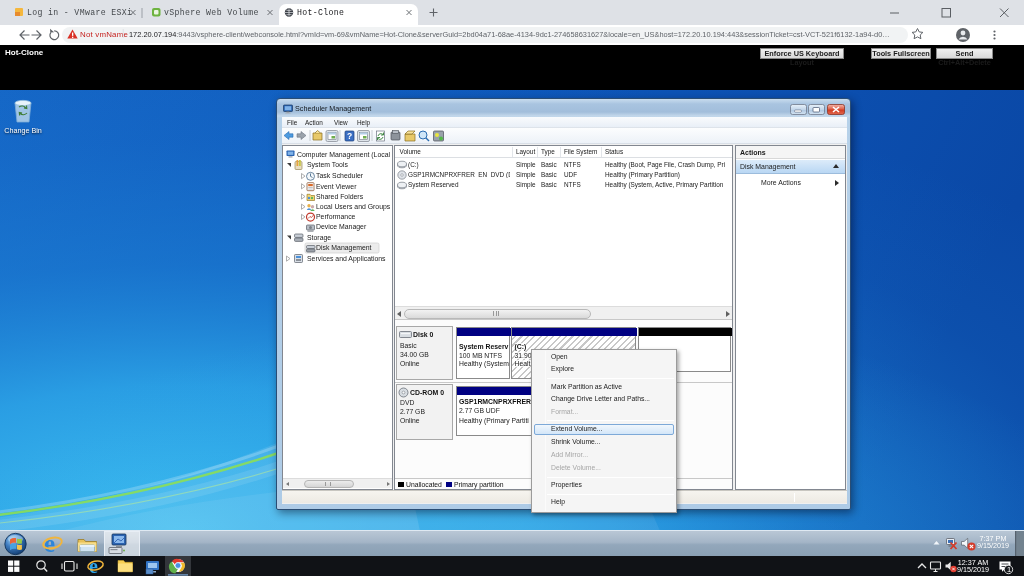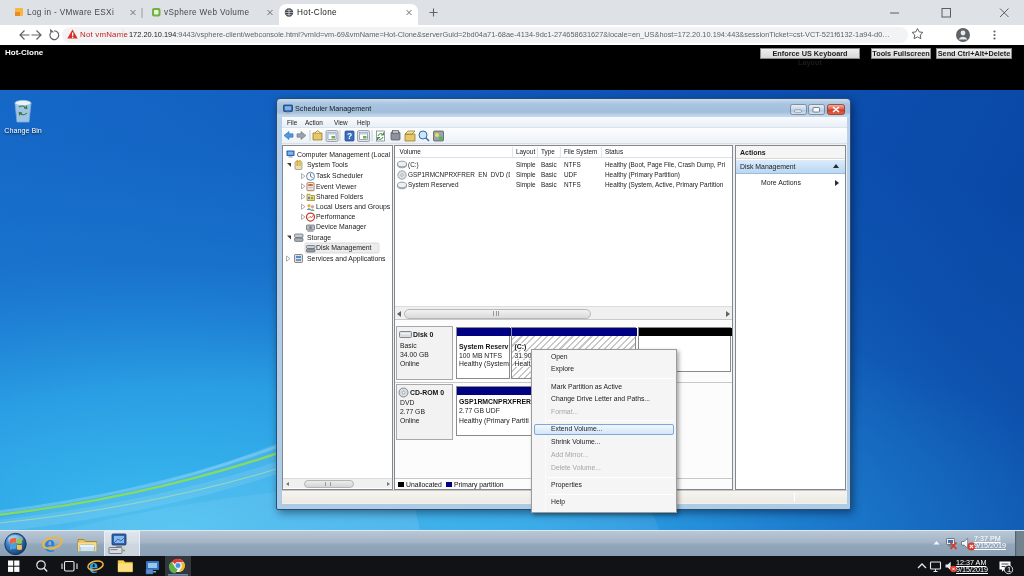--- a/index.html
+++ b/index.html
@@ -2,35 +2,35 @@
 <html><head>
 <meta charset="utf-8">
 <style>
 * { margin:0; padding:0; box-sizing:border-box; }
 html,body { width:1024px; height:576px; overflow:hidden; background:#000; }
 body { font-family:"Liberation Sans", sans-serif; position:relative; }
 .abs { position:absolute; }
 svg.abs { transform:translateZ(0); }
 
 #tabstrip { left:0; top:0; width:1024px; height:25px; background:#dee1e6; }
-.tabtext { font-size:8.2px; letter-spacing:0.35px; color:#45494d; white-space:nowrap; }
+.tabtext { font-size:8.2px; letter-spacing:0.35px; color:#45494d; white-space:nowrap;font-family:Liberation Mono, monospace; }
 #tab3 { left:279px; top:4px; width:139px; height:21px; background:#fff; border-radius:7px 7px 0 0; }
 
 #ctoolbar { left:0; top:25px; width:1024px; height:20px; background:#fff; }
 #urlpill { left:62px; top:26.5px; width:846px; height:16px; background:#f1f3f4; border-radius:8px; }
 
 #blackbar { left:0; top:45px; width:1024px; height:45px; background:#000; }
 .conbtn { position:absolute; top:47.5px; height:11.5px; background:linear-gradient(#efefef,#d9d9d9); border:1px solid #8a8a8a; color:#1b1b1b; font-size:7.3px; font-weight:bold; text-align:center; line-height:9.5px; }
 
 #desktop { left:0; top:90px; width:1024px; height:441px; overflow:hidden; }
 
 #vmtb { left:0; top:530px; width:1024px; height:26px; background:linear-gradient(#b9c7d5,#a4b5c7 45%,#93a7bb 55%,#8aa0b4); border-top:1px solid #dfe9f2; }
 
 #hosttb { left:0; top:556px; width:1024px; height:20px; background:#101216; }
-.trayclock { color:#fff; font-size:7.2px; text-align:left; line-height:7.6px; transform:translateZ(0);text-decoration:underline; }
+.trayclock { color:#fff; font-size:7.2px; text-align:center; line-height:7.6px; transform:translateZ(0); }
 
 #cmwin { left:276px; top:98px; width:575px; height:412px; background:linear-gradient(180deg,#c8dcee 0px,#a9c4e0 5px,#a2bedb 13px,#c4d8eb 17px,#b6d1e9 19px,#aecbe6 100%); border:1px solid #2a4d74; border-radius:4px 4px 2px 2px; box-shadow:2px 3px 8px rgba(0,0,20,0.45); }
 #cmclient { left:5px; top:18px; width:565px; height:387px; background:#f0f0f0; }
 .panel { position:absolute; background:#fff; border:1px solid #828790; }
 .treeitem { position:absolute; font-size:6.9px; color:#1a1a1a; white-space:nowrap; }
 .mitem { position:absolute; font-size:6.4px; color:#1a1a1a; white-space:nowrap; }
 
 #ctx { left:531px; top:349px; width:146px; height:164px; background:#f5f5f5; border:1px solid #9b9b9b; box-shadow:2px 2px 4px rgba(0,0,0,0.35); }
 .ci { position:absolute; left:19px; font-size:6.8px; color:#1c1c1c; white-space:nowrap; }
 .cid { color:#a6a6a6; }
@@ -85,27 +85,27 @@
   <circle cx="963" cy="10" r="7" fill="#5f6368"></circle>
   <circle cx="963" cy="8" r="2.4" fill="#e8eaed"></circle>
   <path d="M958.5 14.5 a5 5 0 0 1 9 0 z" fill="#e8eaed"></path>
 
   <circle cx="994.5" cy="6.5" r="1.1" fill="#5f6368"></circle>
   <circle cx="994.5" cy="10" r="1.1" fill="#5f6368"></circle>
   <circle cx="994.5" cy="13.5" r="1.1" fill="#5f6368"></circle>
 </svg>
 <div class="abs" style="left:80px; top:29.5px; font-size:7.9px; color:#c5221f; letter-spacing:0.2px;">Not vmName</div>
 <div class="abs" style="left:122px; top:28px; font-size:9px; color:#dadce0;">|</div>
-<div class="abs" style="left:129px; top:30px; font-size:7.4px; color:#5f6368; width:777px; overflow:hidden; white-space:nowrap;"><span style="color:#202124;">172.20.10.194</span>:9443/vsphere-client/webconsole.html?vmId=vm-69&amp;vmName=Hot-Clone&amp;serverGuid=2bd04a71-68ae-4134-9dc1-274658631627&amp;locale=en_US&amp;host=172.20.10.194:443&amp;sessionTicket=cst-VCT-521f6132-1a94-d0…</div>
+<div class="abs" style="left:129px; top:30px; font-size:7.4px; color:#5f6368; width:777px; overflow:hidden; white-space:nowrap;"><span style="color:#202124;">172.20.07.194</span>:9443/vsphere-client/webconsole.html?vmId=vm-69&amp;vmName=Hot-Clone&amp;serverGuid=2bd04a71-68ae-4134-9dc1-274658631627&amp;locale=en_US&amp;host=172.20.10.194:443&amp;sessionTicket=cst-VCT-521f6132-1a94-d0…</div>
 
 <div class="abs" id="blackbar"></div>
 <div class="abs" style="left:5px; top:48px; font-size:8px; font-weight:bold; color:#fff;">Hot-Clone</div>
-<div class="conbtn" style="left:760px; width:100px;">Enforce US Keyboard Layout</div>
+<div class="conbtn" style="left:760px; width:84px;">Enforce US Keyboard Layout</div>
 <div class="conbtn" style="left:871px; width:60px;">Tools Fullscreen</div>
-<div class="conbtn" style="left:936px; width:76px;">Send Ctrl+Alt+Delete</div>
+<div class="conbtn" style="left:936px; width:57px;">Send Ctrl+Alt+Delete</div>
 
 <div class="abs" id="desktop">
 <svg width="1024" height="441" style="position:absolute;left:0;top:0">
   <defs>
     <linearGradient id="wp" x1="0%" y1="0%" x2="100%" y2="22%">
       <stop offset="0%" stop-color="#1566c6"></stop>
       <stop offset="50%" stop-color="#0e57ba"></stop>
       <stop offset="100%" stop-color="#0a48a6"></stop>
     </linearGradient>
     <radialGradient id="glow" cx="18%" cy="100%" r="110%">

